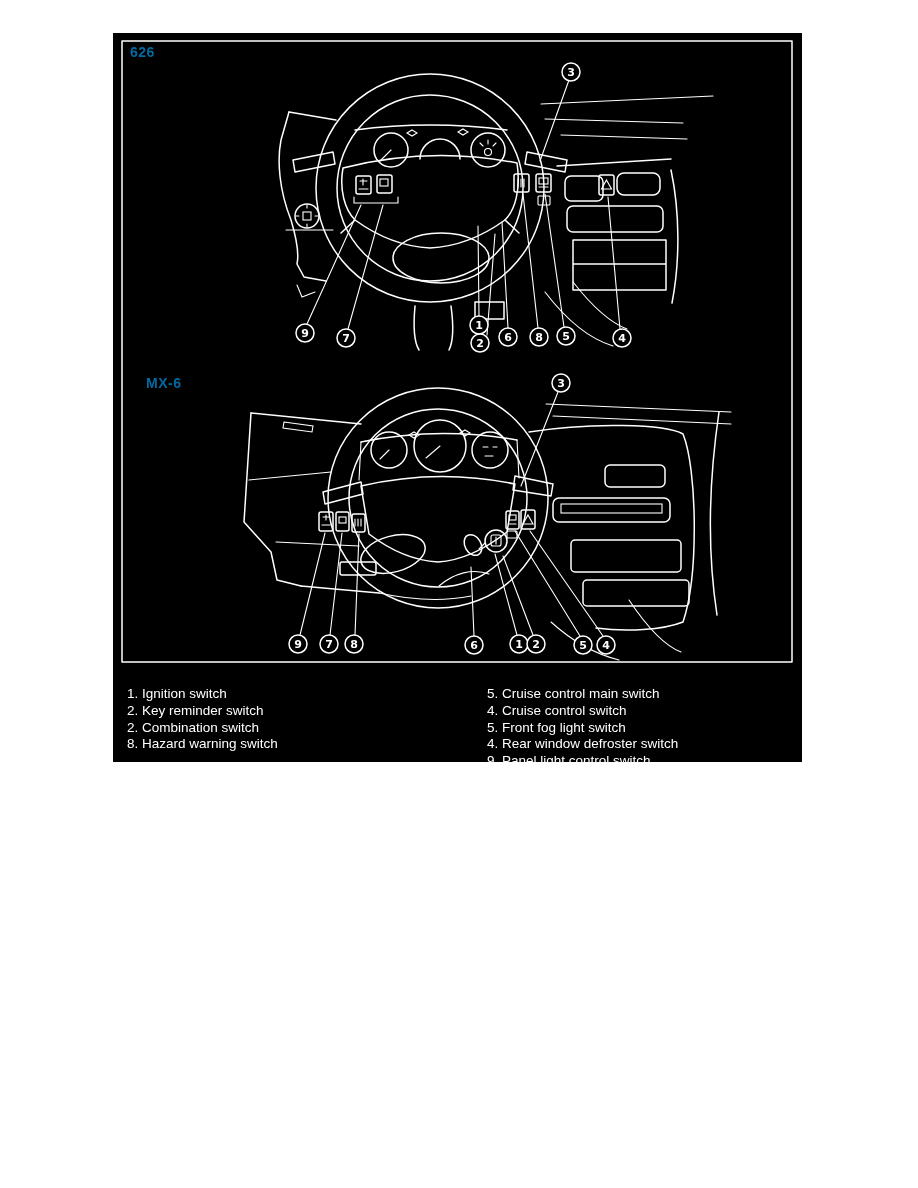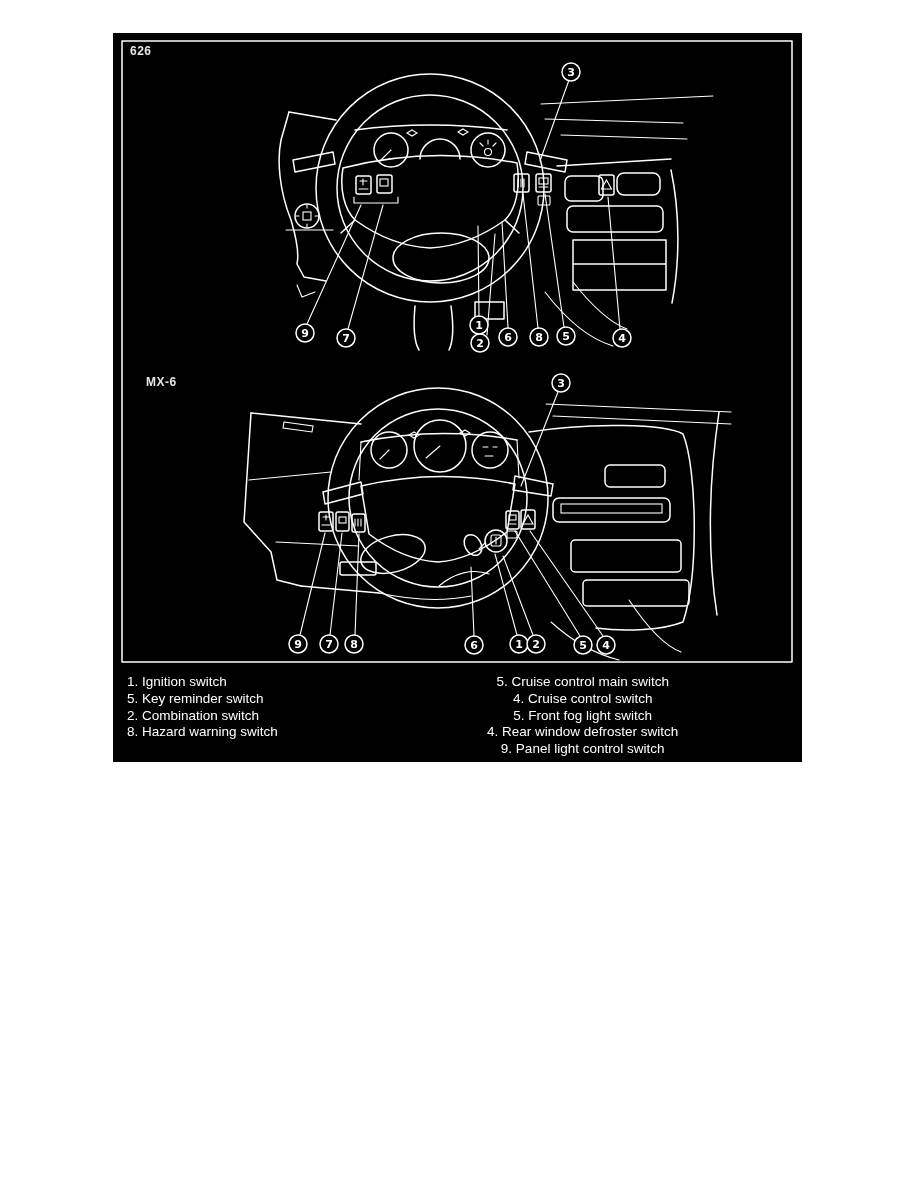--- a/index.html
+++ b/index.html
@@ -1,27 +1,27 @@
 <!DOCTYPE html>
 <html><head>
 <meta charset="utf-8">
 <style>
   html,body{margin:0;padding:0;background:#e8e8e8;}
   .page{position:relative;width:918px;height:1188px;background:#ffffff;margin:0 auto;
         font-family:"Liberation Sans", sans-serif;overflow:hidden;}
   .figure{position:absolute;left:113px;top:33px;width:689px;height:729px;background:#000000;}
   .diagram-svg{position:absolute;left:8px;top:7px;width:672px;height:623px;display:block;}
-  .panel-label{position:absolute;color:#e5e5e5;font-weight:bold;font-size:12px;
+  .panel-label{position:absolute;color:#0369a1;font-weight:bold;font-size:14px;
                letter-spacing:0.5px;z-index:2;}
   .label-626{left:17px;top:11px;}
   .label-mx6{left:17px;top:342px;padding-left:16px;}
   .legend{position:absolute;left:0;top:641px;width:689px;color:#ffffff;font-size:13.5px;}
-  .legend-col{position:absolute;top:0;white-space:nowrap;}
+  .legend-col{position:absolute;top:12px;white-space:nowrap;}
   .legend-col.left{left:14px;}
-  .legend-col.right{left:374px;text-align:center;}
+  .legend-col.right{left:374px;}
   .legend-item{line-height:16.8px;}
   svg .ln{stroke:#ffffff;stroke-width:1.5;fill:none;stroke-linecap:round;stroke-linejoin:round;}
   svg .thin{stroke:#ffffff;stroke-width:1.1;fill:none;stroke-linecap:round;}
   svg .callout-circle{stroke:#ffffff;stroke-width:1.5;fill:#000000;}
   svg .callout-num{fill:#ffffff;font-family:"DejaVu Sans", sans-serif;font-size:11px;
                    font-weight:bold;text-anchor:middle;}
 </style>
 </head>
 <body>
 
@@ -307,21 +307,21 @@
         <g>
           <circle class="callout-circle" cx="485" cy="605" r="9"></circle>
           <text class="callout-num" x="485" y="609">4</text>
         </g>
       </g>
     </svg>
 
     <div class="legend">
       <div class="legend-col left">
         <div class="legend-item">1. Ignition switch</div>
-        <div class="legend-item">5. Key reminder switch</div>
+        <div class="legend-item">2. Key reminder switch</div>
         <div class="legend-item">2. Combination switch</div>
         <div class="legend-item">8. Hazard warning switch</div>
       </div>
       <div class="legend-col right">
         <div class="legend-item">5. Cruise control main switch</div>
         <div class="legend-item">4. Cruise control switch</div>
         <div class="legend-item">5. Front fog light switch</div>
         <div class="legend-item">4. Rear window defroster switch</div>
         <div class="legend-item">9. Panel light control switch</div>
       </div>

